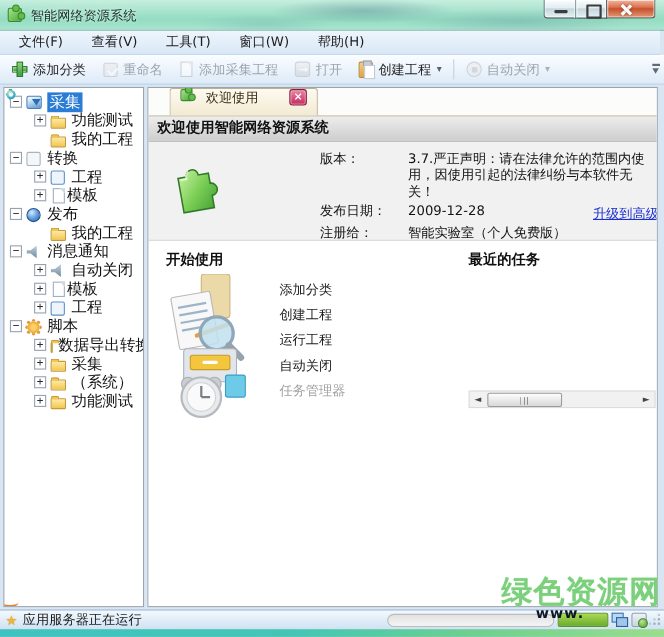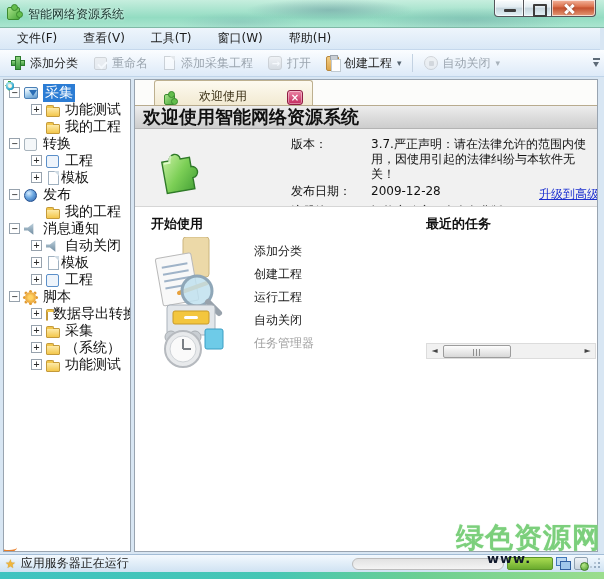--- a/index.html
+++ b/index.html
@@ -85,26 +85,26 @@
 .ico-speaker{width:13px;height:13px;margin:1px 6px 0 0;background:linear-gradient(#bdd1dd,#69859a);clip-path:polygon(0% 38%,30% 38%,72% 6%,72% 94%,30% 62%,0% 62%)}
 .ico-project{width:13px;height:13px;margin:1px 6px 0 0;background:#eef4fb;border:1px solid #5b8fc9;border-radius:2px}
 .ico-project::after{content:"";position:absolute;left:1.5px;top:1.5px;width:8px;height:8px;border-radius:50%;background:radial-gradient(circle at 35% 30%,#bfeef2,#2aa3c9 70%,#1a7fa0)}
 .ico-gear{width:11px;height:11px;margin:2px 7px 0 1px;border-radius:50%;background:radial-gradient(circle,#ffd264 25%,#e89f33 75%);
  box-shadow:0 -6px 0 -4px #e09a30,0 6px 0 -4px #e09a30,-6px 0 0 -4px #e09a30,6px 0 0 -4px #e09a30,-4.5px -4.5px 0 -4px #e09a30,4.5px 4.5px 0 -4px #e09a30,-4.5px 4.5px 0 -4px #e09a30,4.5px -4.5px 0 -4px #e09a30}
 .ico-gear::after{content:"";position:absolute;left:3.5px;top:3.5px;width:4px;height:4px;border-radius:50%;background:#fff7e0}
 
 
 .mainpanel{position:absolute;left:134px;top:79px;width:464px;height:473px;background:#fff;border:1px solid #99a4b0;overflow:hidden}
 .tabbar{height:26px;background:#fcfcfa;border-bottom:1px solid #b8ab8e;display:flex;align-items:flex-end;padding-left:19px}
-.tab{display:flex;align-items:flex-end;gap:24px;padding:0 9px;background:linear-gradient(#fdfaf0,#f2ead2);border:1px solid #bdb08f;border-bottom:none;border-radius:3px 3px 0 0;height:25px}
+.tab{display:flex;align-items:flex-start;gap:12px;padding:0 9px;background:linear-gradient(#fdfaf0,#f2ead2);border:1px solid #bdb08f;border-bottom:none;border-radius:3px 3px 0 0;height:25px}
 .tab-puzzle{width:11px;height:11px}
 .tab-label{color:#3a2f14}
 .tab-close{width:16px;height:15px;margin-left:16px;border-radius:3px;background:linear-gradient(#ec85a5,#c42a5e);border:1px solid #8e1c42;color:#fff;font-size:10px;line-height:13px;text-align:center;font-weight:bold;box-shadow:inset 0 0 0 1px rgba(255,255,255,.4)}
-.whdr{height:23px;line-height:22px;padding-left:8px;font-weight:bold;font-size:18px;background:linear-gradient(#ededed,#cdcdcd);border-bottom:1px solid #b3b3b3;color:#111}
-.vpanel{position:relative;height:78px;background:#f1f1f1;border-bottom:1px solid #d6d6d6;overflow:hidden}
+.whdr{height:23px;line-height:22px;padding-left:8px;font-weight:bold;font-size:13px;background:linear-gradient(#ededed,#cdcdcd);border-bottom:1px solid #b3b3b3;color:#111}
+.vpanel{position:relative;height:90px;background:#f1f1f1;border-bottom:1px solid #d6d6d6;overflow:hidden}
 .vpuzzle{position:absolute;left:18px;top:10px}
 .vgrid{position:absolute;left:156px;top:8px;right:0}
 .vrow{display:flex;line-height:15px}
 .vlabel{width:80px;flex:none;color:#111}
 .vvalue{flex:1;color:#111}
 .vnotice{}
 .vrow2{margin-top:2px}
 .vrow3{margin-top:5px}
 .upgrade{position:absolute;left:404px;top:57px;width:90px;white-space:nowrap;color:#1b2fd0;text-decoration:underline;overflow:hidden}
 .content{position:relative;height:346px;background:#fff}

